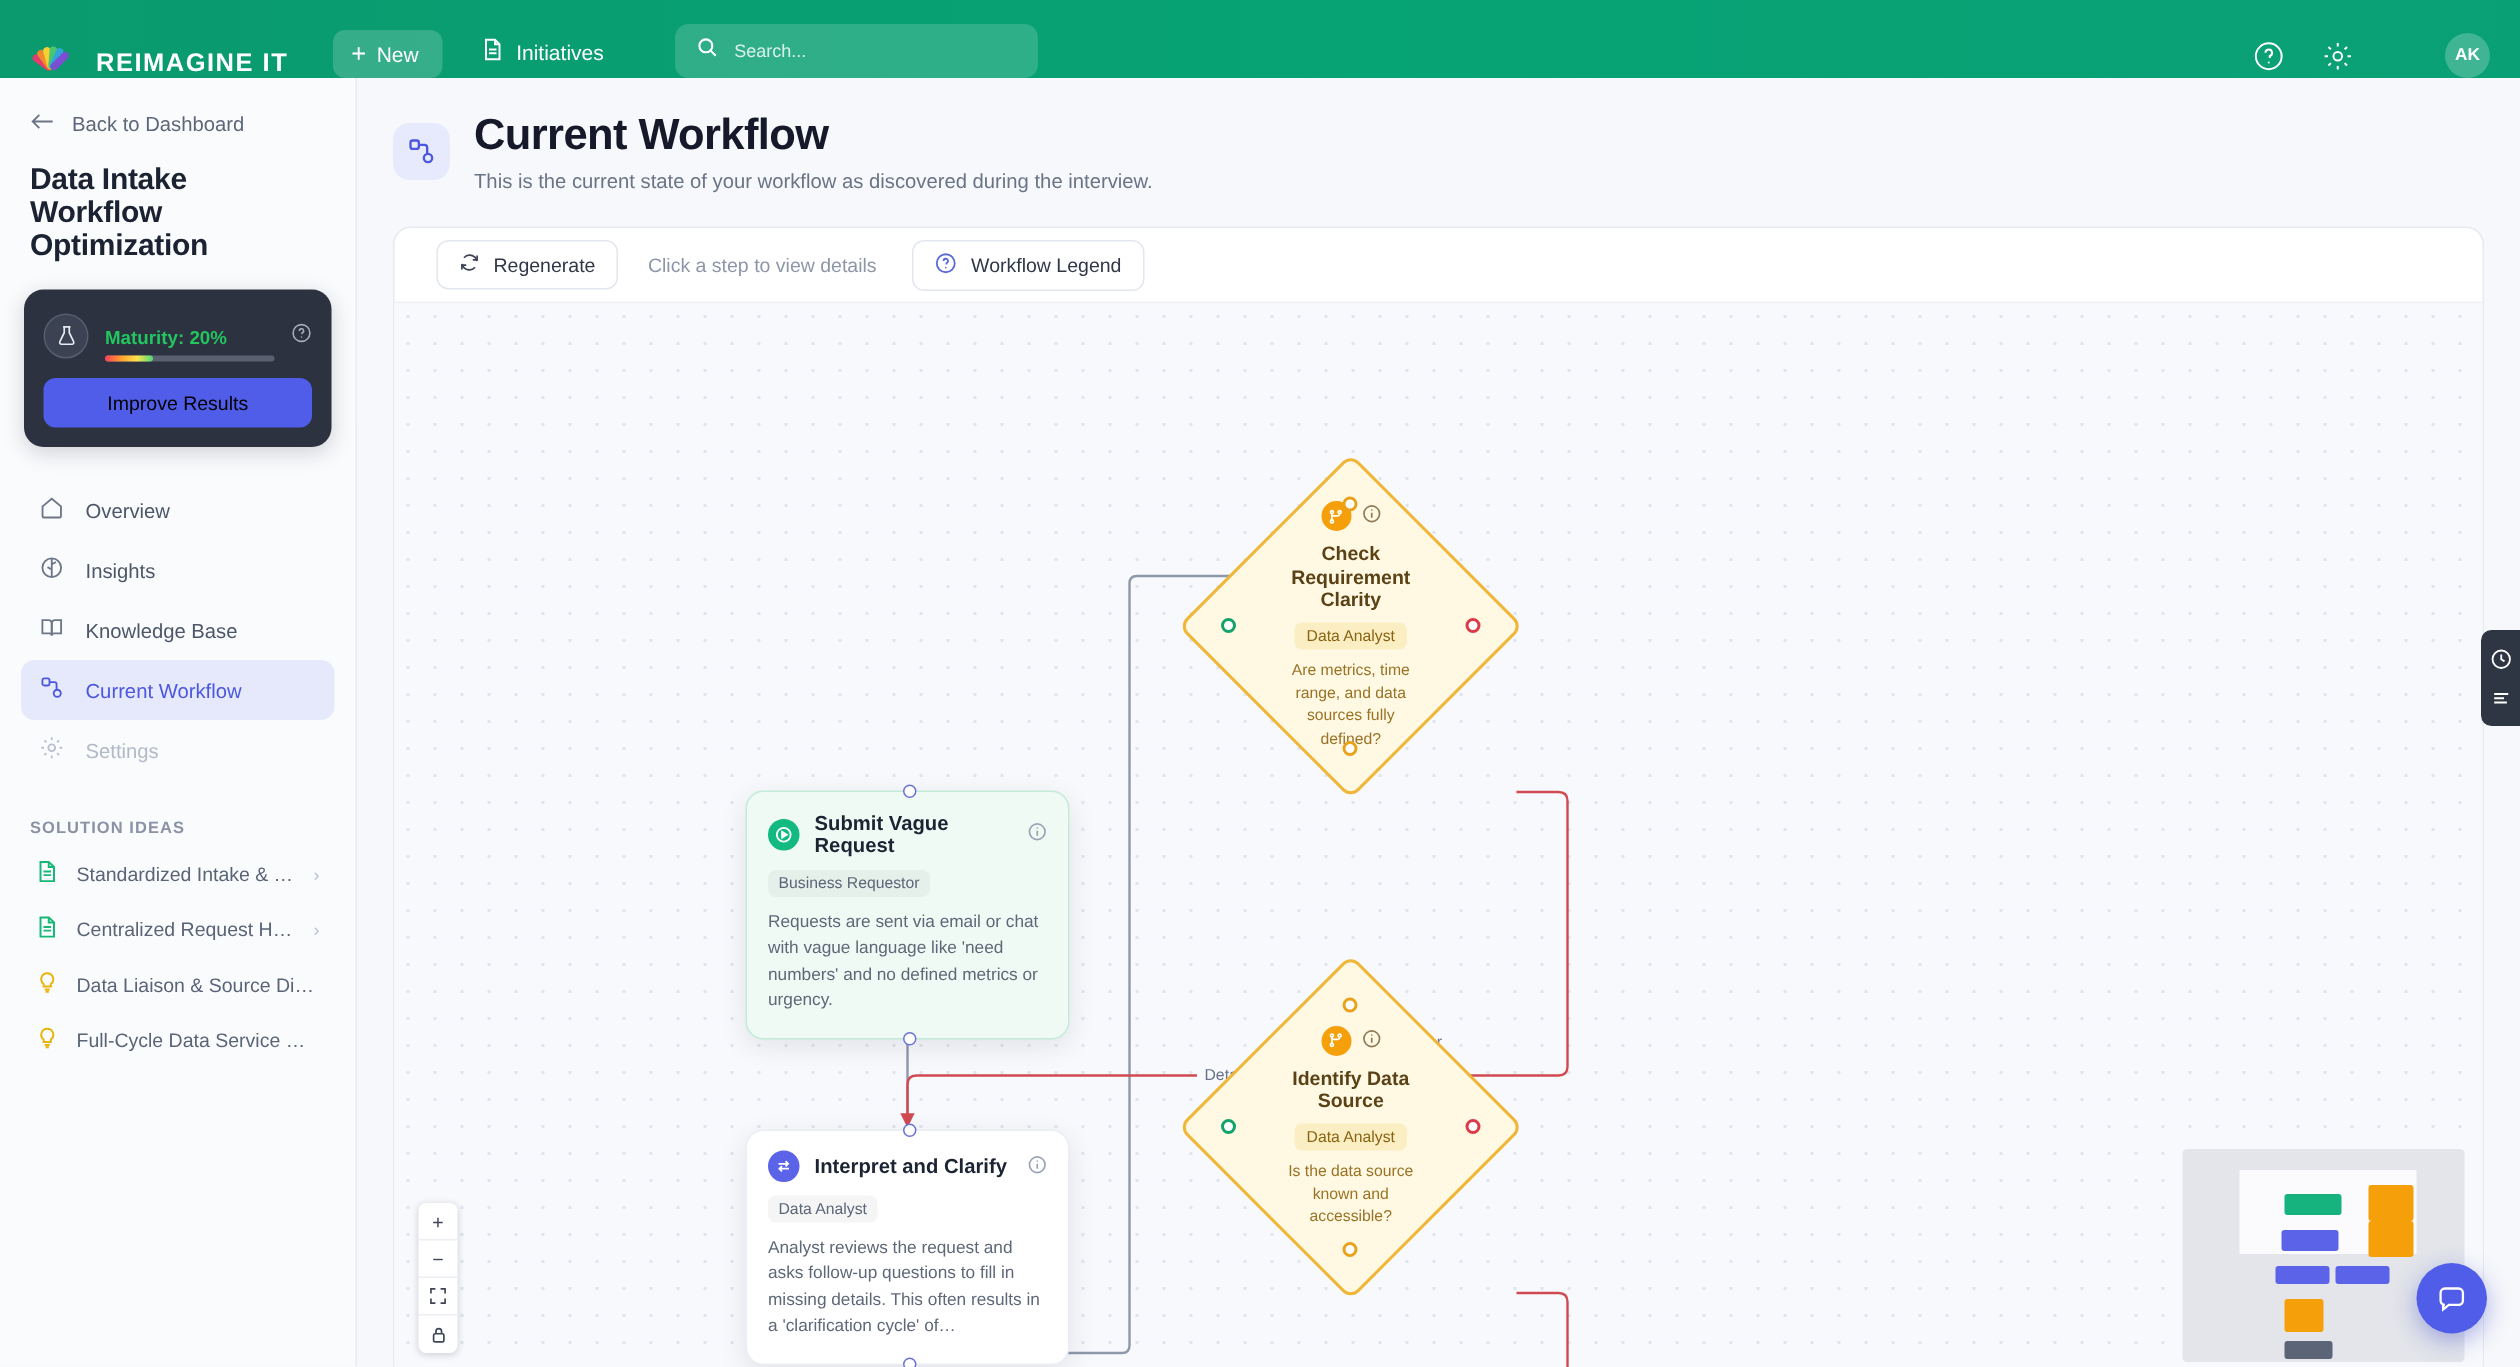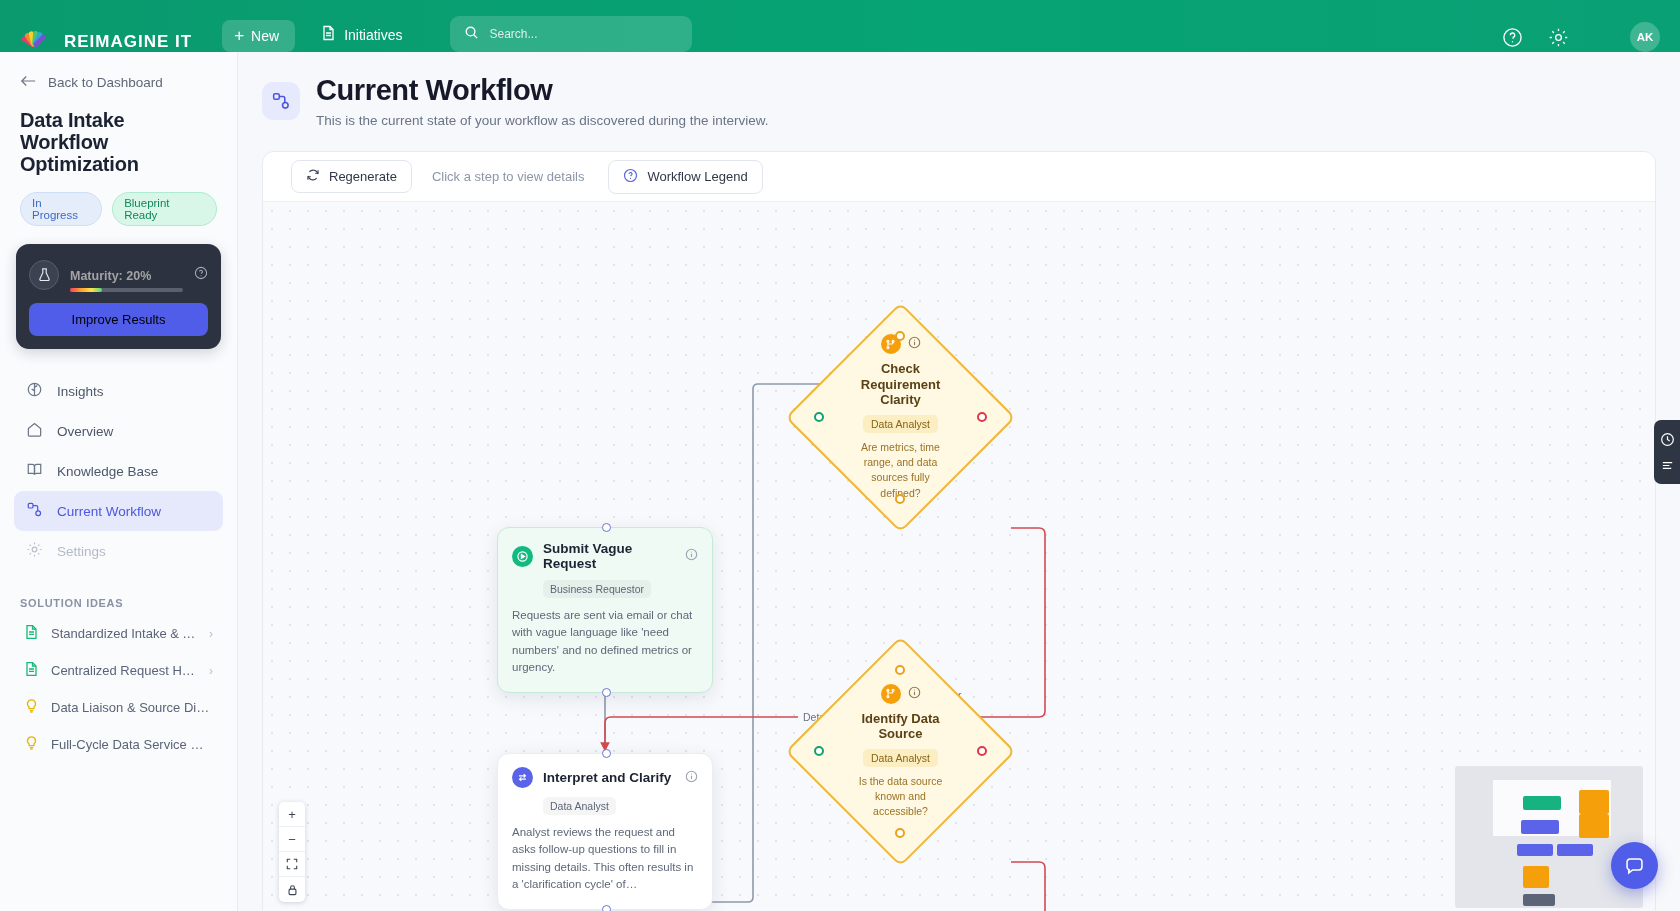--- a/index.html
+++ b/index.html
@@ -85,21 +85,21 @@
     margin: 18px 16px 0 16px; background: #2c3240; border-radius: 13px;
     padding: 13px 13px 13px 13px; box-shadow: 0 4px 14px rgba(20,25,40,0.18);
   }
   .maturity-row { display: flex; align-items: center; gap: 11px; }
   .flask {
     width: 30px; height: 30px; border-radius: 50%; flex: 0 0 auto;
     background: #3b4252; border: 1px solid #565d6e; position: relative;
     display: flex; align-items: center; justify-content: center;
   }
   .maturity-mid { flex: 1; }
-  .maturity-label { color: #a3a3a3; font-size: 12.5px; font-weight: bold; margin-top: 12px; }
+  .maturity-label { color: #22c55e; font-size: 12.5px; font-weight: bold; margin-top: 12px; }
   .bar-track {
     margin-top: 5px; height: 4px; border-radius: 3px; background: #5a6070; width: 100%;
   }
   .bar-fill {
     height: 4px; border-radius: 3px; width: 28%;
     background: linear-gradient(90deg,#ff3d5a,#ff9f2e,#ffe24a,#4ddb7a);
   }
   .help-circ { color: #a5acbb; font-size: 12px; cursor: pointer; }
   .improve-btn {
     margin-top: 11px; width: 100%; background: #4f5de8; color: #000000;
@@ -178,21 +178,21 @@
   .node-badge {
     width: 21px; height: 21px; border-radius: 50%; flex: 0 0 auto;
     display: flex; align-items: center; justify-content: center; color: #fff;
   }
   .badge-green { background: #12b981; }
   .badge-indigo { background: #5b63e8; }
   .node-title { font-size: 13.5px; font-weight: bold; color: #1c2434; flex: 1; }
   .node-info { color: #9aa3b4; font-size: 12px; cursor: pointer; }
   .node-role {
     display: inline-block; margin-top: 9px; font-size: 10.5px; color: #5b6running;
-    color: #5c6679; background: rgba(0,0,0,0.04); border-radius: 5px; padding: 3px 7px; margin-left: 31px;
+    color: #5c6679; background: rgba(0,0,0,0.04); border-radius: 5px; padding: 3px 7px;
   }
   .node-desc { margin-top: 9px; font-size: 11.5px; line-height: 1.52; color: #5e6878; }
 
   .port {
     position: absolute; width: 9px; height: 9px; border-radius: 50%;
     background: #ffffff; border: 1.6px solid #6a72d8;
   }
 
   .diamond-wrap { position: absolute; }
   .diamond-shape {
@@ -323,24 +323,20 @@
     <span>
       <svg width="16" height="14" viewBox="0 0 18 14" fill="none" stroke="#6b7587" stroke-width="1.4">
         <path d="M17 7H2M7 2L2 7l5 5"></path>
       </svg>
     </span>
     <span>Back to Dashboard</span>
   </div>
 
   <div class="proj-title">Data Intake Workflow Optimization</div>
 
-  <div class="chips">
-    <span class="chip progress">In Progress</span>
-    <span class="chip ready">Blueprint Ready</span>
-  </div>
 
   <div class="maturity-card">
     <div class="maturity-row">
       <div class="flask">
         <svg width="15" height="15" viewBox="0 0 16 16" fill="none" stroke="#e7eaf2" stroke-width="1.2">
           <path d="M6.2 2v4.2L3.2 12.4a1.3 1.3 0 0 0 1.1 2h7.4a1.3 1.3 0 0 0 1.1-2L9.8 6.2V2"></path>
             <path d="M5.4 2h5.2"></path>
         </svg>
       </div>
       <div class="maturity-mid">
@@ -354,36 +350,36 @@
           <circle cx="8" cy="8" r="6.4"></circle>
             <path d="M6.4 6.4a1.6 1.6 0 1 1 2.1 1.5v1"></path>
             <circle cx="8" cy="11.1" r="0.6" fill="#a5acbb" stroke="none"></circle>
         </svg>
       </div>
     </div>
     <button class="improve-btn">Improve Results</button>
   </div>
 
   <div class="nav">
+    <div class="nav-item">
+      <span>
+        <svg width="17" height="17" viewBox="0 0 18 18" fill="none" stroke="#6c7687" stroke-width="1.3">
+          <path d="M2.5 8L9 2.6 15.5 8v7a.9.9 0 0 1-.9.9H3.4a.9.9 0 0 1-.9-.9z"></path>
+        </svg>
+      </span>
+      <span>Overview</span>
+    </div>
     <div class="nav-item">
       <span>
         <svg width="17" height="17" viewBox="0 0 18 18" fill="none" stroke="#6c7687" stroke-width="1.3">
           <circle cx="9" cy="9" r="6.6"></circle>
             <path d="M9 2.6v12.8M9 6.5l3-1.6M9 10.2l-3-1.6"></path>
         </svg>
       </span>
       <span>Insights</span>
-    </div>
-    <div class="nav-item">
-      <span>
-        <svg width="17" height="17" viewBox="0 0 18 18" fill="none" stroke="#6c7687" stroke-width="1.3">
-          <path d="M2.5 8L9 2.6 15.5 8v7a.9.9 0 0 1-.9.9H3.4a.9.9 0 0 1-.9-.9z"></path>
-        </svg>
-      </span>
-      <span>Overview</span>
     </div>
     <div class="nav-item">
       <span>
         <svg width="17" height="17" viewBox="0 0 18 18" fill="none" stroke="#6c7687" stroke-width="1.3">
           <path d="M2.4 3.6h4.4A2.2 2.2 0 0 1 9 5.8v8.6a1.7 1.7 0 0 0-1.7-1.4H2.4z"></path>
           <path d="M15.6 3.6h-4.4A2.2 2.2 0 0 0 9 5.8v8.6a1.7 1.7 0 0 1 1.7-1.4h4.9z"></path>
         </svg>
       </span>
       <span>Knowledge Base</span>
     </div>

